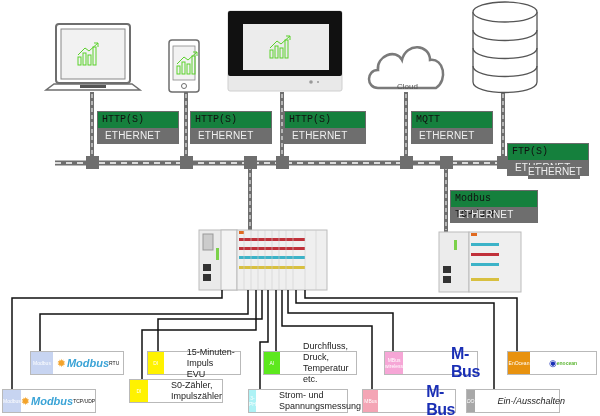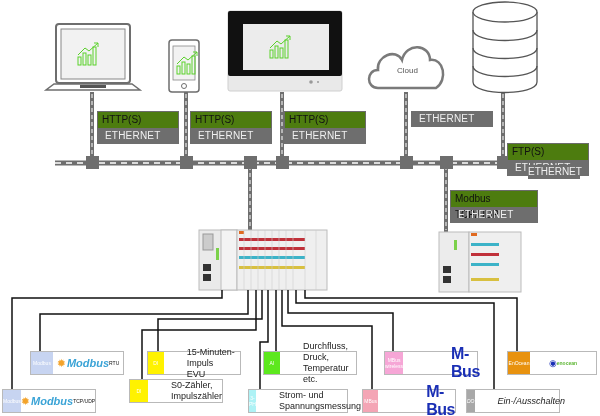--- a/index.html
+++ b/index.html
@@ -1,31 +1,31 @@
 <!DOCTYPE html>
 <html><head>
 <meta charset="utf-8">
 <style>
   html, body { margin:0; padding:0; background:#ffffff; }
   body { width:600px; height:416px; position:relative; overflow:hidden; font-family:"Liberation Sans", sans-serif; }
   #stage { position:absolute; left:0; top:0; width:600px; height:416px; }
   .proto { position:absolute; width:82px; font-size:10px; }
-  .proto .p-top { background:#4d7c0f; border:1px solid #6b6b6b; border-bottom:none; color:#111; height:16px; line-height:16px; padding-left:4px; }
+  .proto .p-top { background:#15803d; border:1px solid #6b6b6b; border-bottom:none; color:#111; height:16px; line-height:16px; padding-left:4px;font-family:Liberation Mono, monospace; }
   .proto .p-bot { background:#6e6e6e; color:#f0f0f0; height:16px; line-height:16px; padding-left:8px; letter-spacing:0.2px; }
   .eth-main { position:absolute; left:528px; top:165px; width:52px; height:14px; line-height:14px; background:#6e6e6e; color:#f0f0f0; font-size:10px; text-align:center; }
   .tag { position:absolute; height:22px; border:1px solid #b9b9b9; background:#fff; display:flex; align-items:stretch; font-size:9px; color:#222; }
   .tag .sw { width:22px; display:flex; align-items:center; justify-content:center; color:#fff; font-size:5px; text-align:center; line-height:6px; }
   .tag .tx { display:flex; align-items:center; padding-left:23px; line-height:11px; }
   .tag .logo { flex:1; display:flex; flex-direction:row; align-items:center; justify-content:center; }
   .modbus-word { color:#3aa3d6; font-weight:bold; font-style:italic; font-size:11px; line-height:11px; }
   .modbus-sub { color:#111; font-size:5px; line-height:6px; }
   .gear { color:#f3a32b; font-size:11px; margin-right:1px; }
   .mbus-word { color:#1a2fb5; font-size:16px; font-weight:bold; letter-spacing:-0.5px;padding-left:48px; }
   .enocean-word { color:#5bb531; font-size:5px; font-weight:bold; }
-  .cloud-label { position:absolute; left:397px; top:66px; font-size:8px; color:#555; }
+  .cloud-label { position:absolute; left:397px; top:82px; font-size:8px; color:#555; }
 </style>
 </head>
 <body>
 
 <div id="stage">
 <svg width="600" height="416" viewBox="0 0 600 416" style="position:absolute;left:0;top:0">
   <defs>
     <g id="bars">
       <rect x="0" y="14" width="3" height="8" fill="none" stroke="#5ad12a" stroke-width="1"></rect>
       <rect x="5" y="10" width="3" height="12" fill="none" stroke="#5ad12a" stroke-width="1"></rect>
@@ -165,20 +165,21 @@
 </div>
 <div class="proto" style="left:190px;top:111px;">
   <div class="p-top">HTTP(S)</div>
   <div class="p-bot">ETHERNET</div>
 </div>
 <div class="proto" style="left:284px;top:111px;">
   <div class="p-top">HTTP(S)</div>
   <div class="p-bot">ETHERNET</div>
 </div>
 <div class="proto" style="left:411px;top:111px;">
+  <div class="p-top">MQTT</div>
   <div class="p-bot">ETHERNET</div>
 </div>
 <div class="proto" style="left:507px;top:111px;margin-top:32px;">
   <div class="p-top">FTP(S)</div>
   <div class="p-bot">ETHERNET</div>
 </div>
 <div class="eth-main">ETHERNET</div>
 <div class="cloud-label">Cloud</div>
 <div class="proto" style="left:450px;top:190px;width:88px;">
   <div class="p-top">Modbus TCP/UDP</div>

